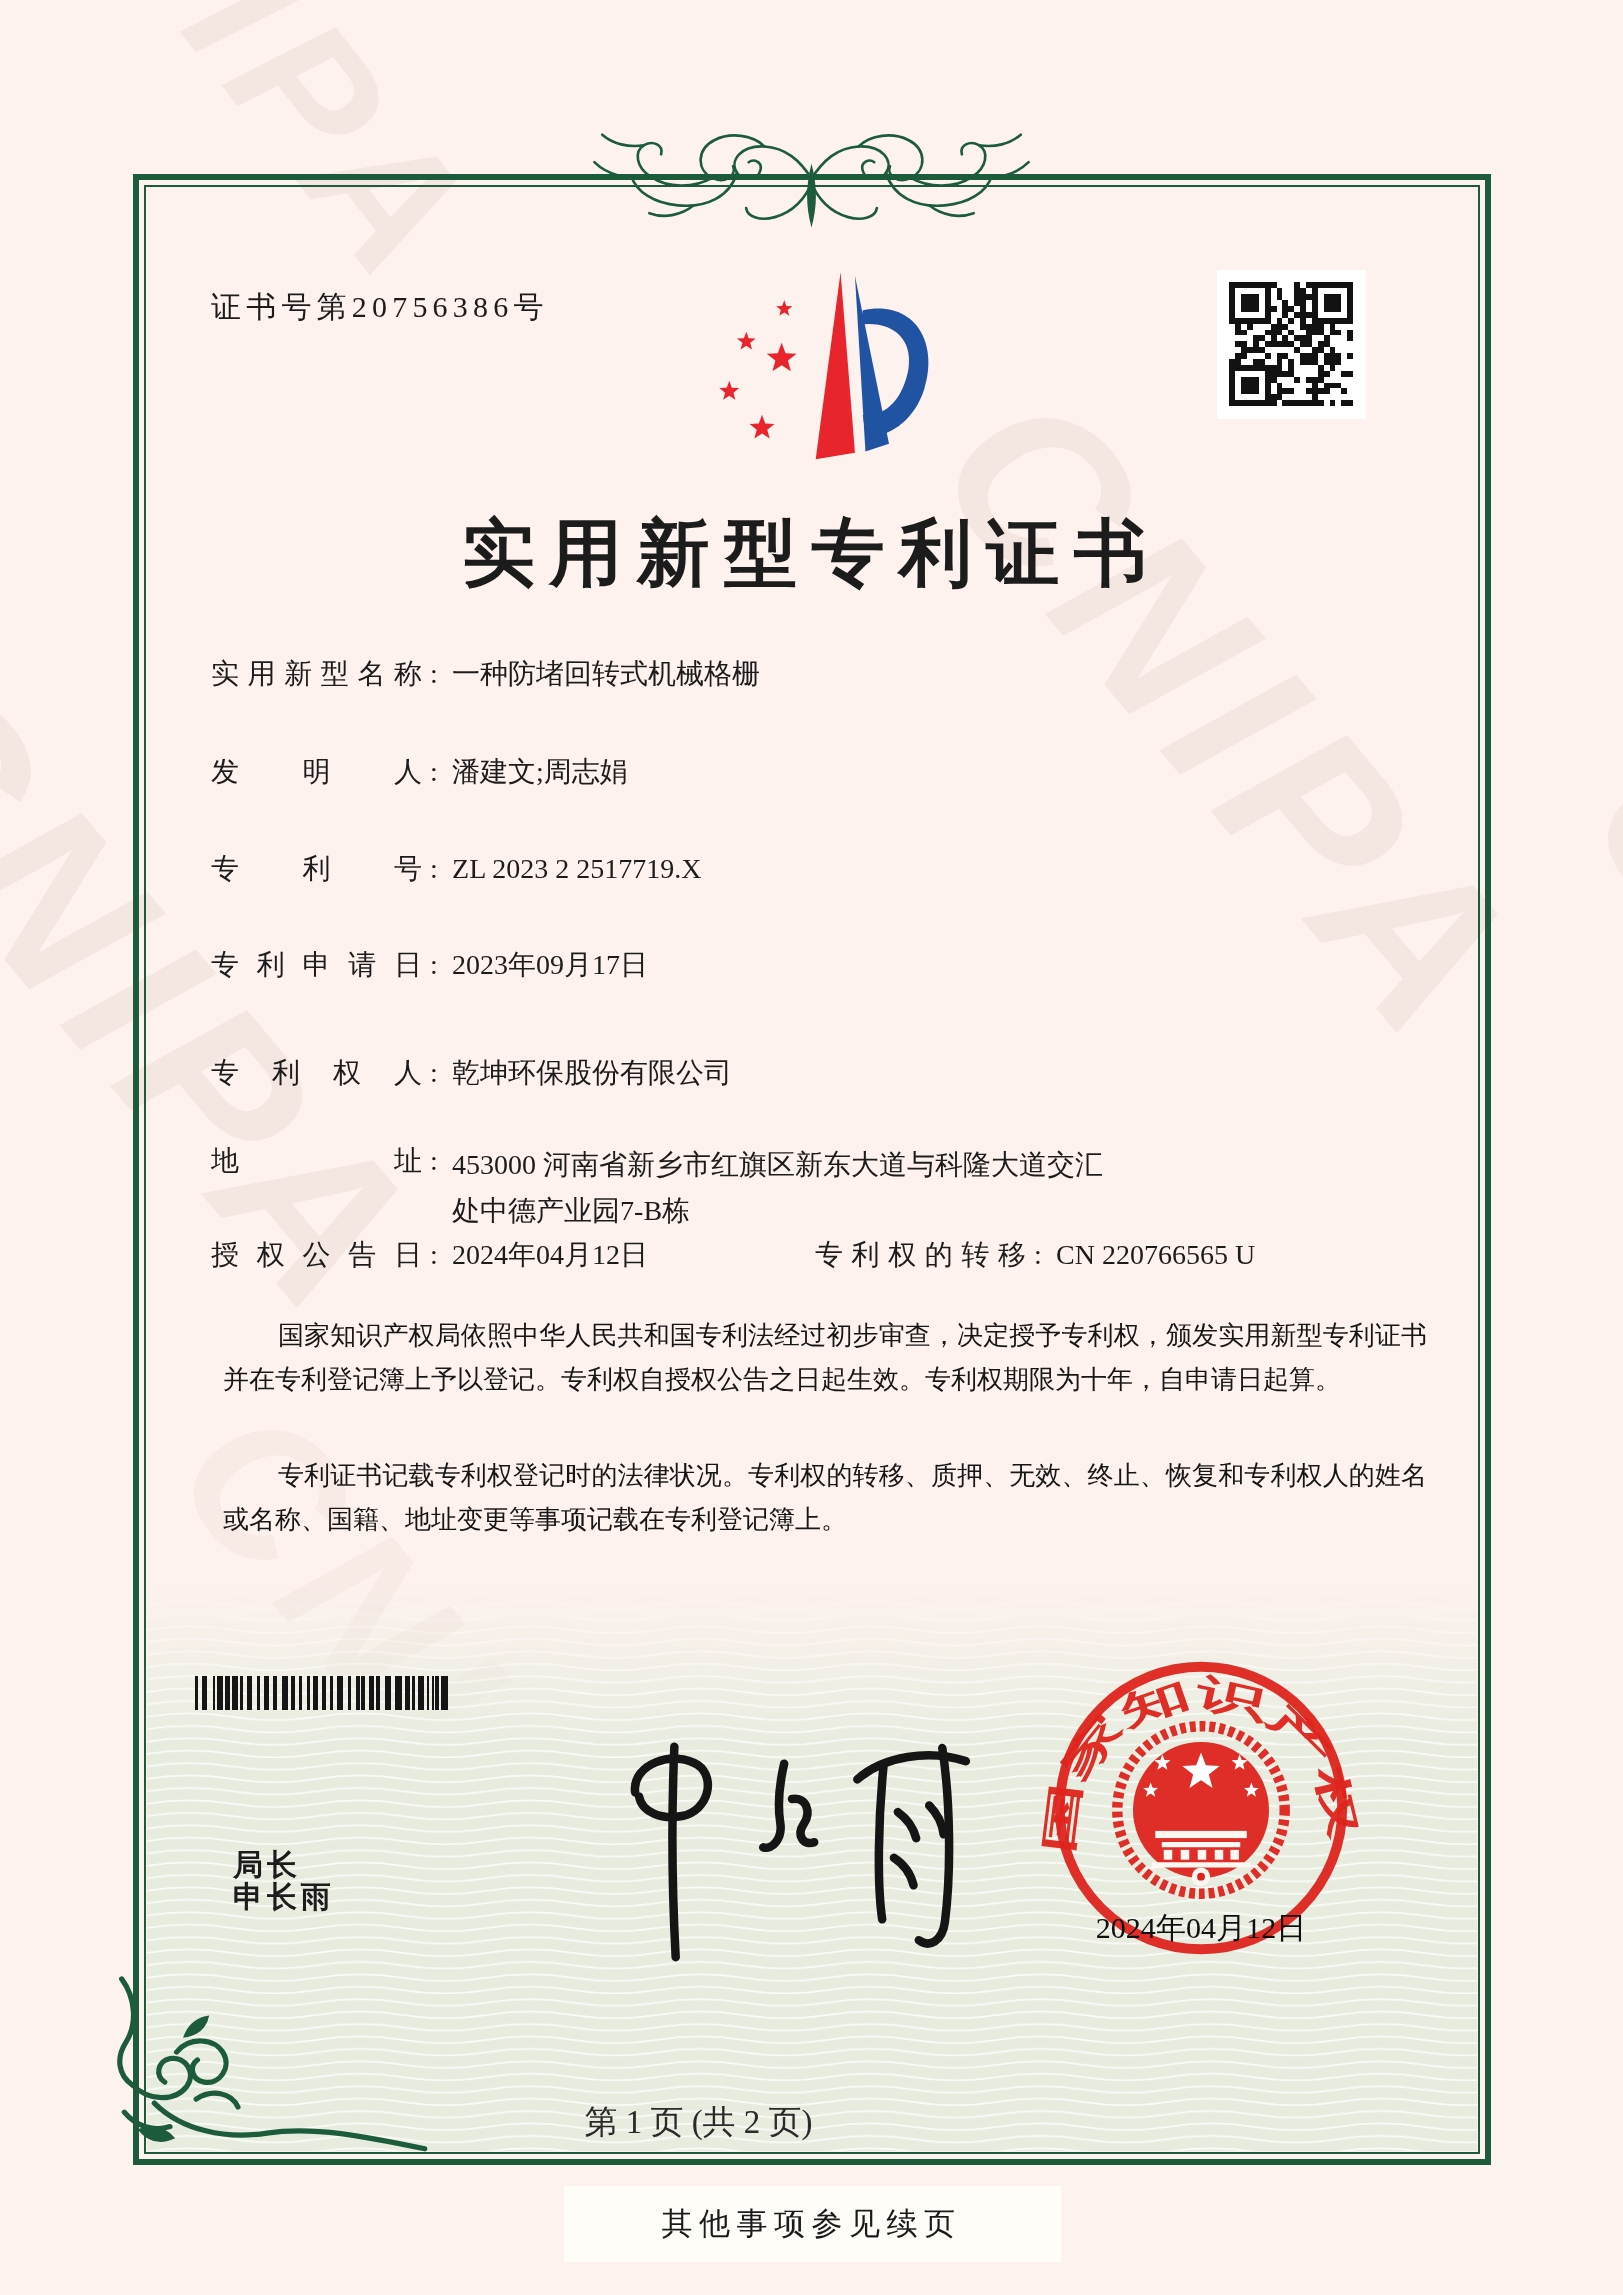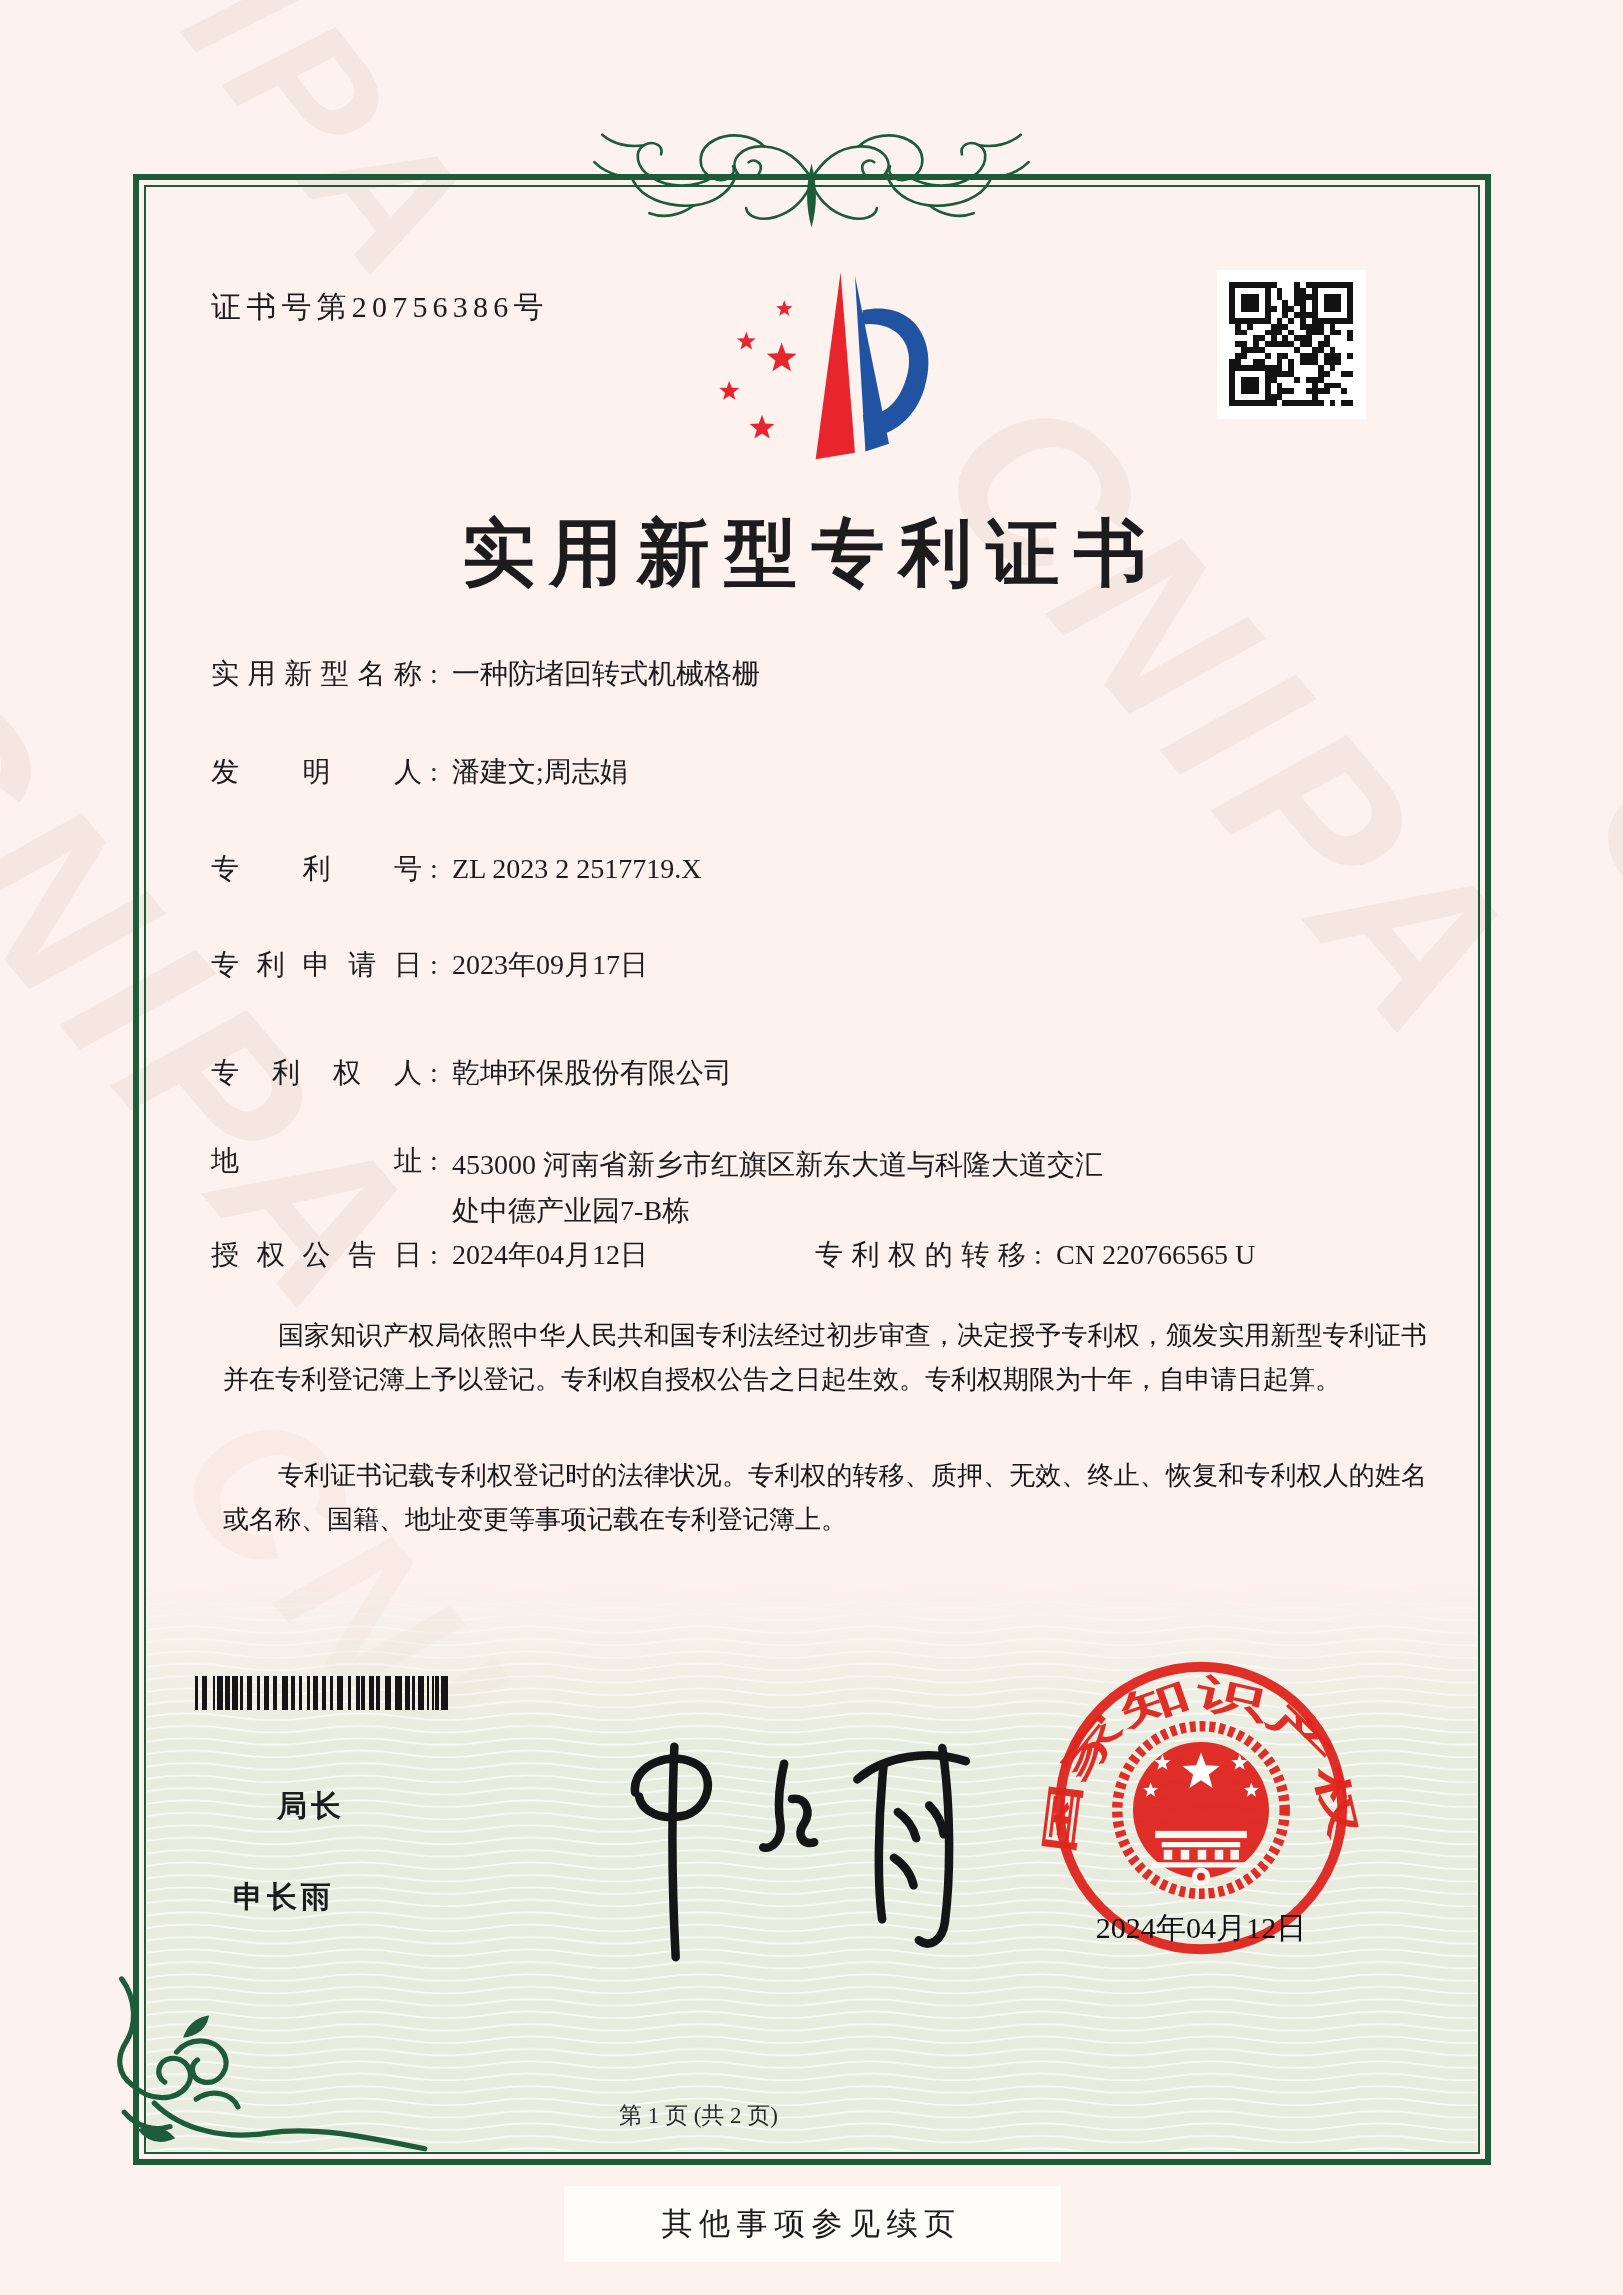--- a/index.html
+++ b/index.html
@@ -22,21 +22,21 @@
       font-size:73px;font-weight:bold;letter-spacing:14.4px;}
   .row{position:absolute;left:211px;font-size:28px;white-space:nowrap;}
   .flabel{display:inline-block;width:211px;text-align:justify;text-align-last:justify;}
   .colon{display:inline-block;margin:0 14.4px 0 7.9px;}
   .addr-val{display:inline-block;vertical-align:top;line-height:46px;white-space:nowrap;}
   .para{position:absolute;left:223px;width:1204px;font-size:26px;line-height:44px;
       text-indent:55px;color:#161616;text-align:justify;}
   .director{position:absolute;left:233px;font-size:30px;font-weight:bold;
       font-family:"Liberation Sans","DejaVu Sans",sans-serif;letter-spacing:3.9px;}
   .pageinfo{position:absolute;left:0;top:2100px;width:1397px;text-align:center;
-      font-size:23px;color:#2a2a2a;}
+      font-size:33px;color:#2a2a2a;}
   .contband{position:absolute;left:564px;top:2186px;width:497px;height:76px;
       background:#fffdf8;}
   .contnote{position:absolute;left:0;top:2203px;width:1623px;text-align:center;
       font-size:31px;letter-spacing:6.5px;color:#1a1a1a;}
   .qrbox{position:absolute;left:1217px;top:270px;width:149px;height:149px;background:#fff;}
   .qr{position:absolute;left:12.4px;top:12.4px;width:124px;height:124px;
       display:grid;grid-template-columns:repeat(21,5.9px);grid-template-rows:repeat(21,5.9px);}
   .qr span{width:5.9px;height:5.9px;}
   .qr span.on{background:#121212;}
   .barcode{position:absolute;left:195px;top:1676px;width:257px;height:34px;}
@@ -632,21 +632,21 @@
       <i style="left: 200px; width: 6.5px;"></i>
       <i style="left: 210px; width: 4.6px;"></i>
       <i style="left: 217px; width: 2.6px;"></i>
       <i style="left: 223px; width: 5.9px;"></i>
       <i style="left: 232px; width: 2px;"></i>
       <i style="left: 237px; width: 2px;"></i>
       <i style="left: 240px; width: 3.9px;"></i>
       <i style="left: 246px; width: 6.5px;"></i>
     </div>
 
-  <div class="director" style="top:1786px;margin-left:44px;">局长</div>
+  <div class="director" style="top:1845px;">局长</div>
   <div class="director" style="top:1877px;">申长雨</div>
 
   <svg style="left:576px;top:1701px;" width="432" height="281" viewBox="0 0 660 430">
     <g stroke="#151515" stroke-width="13" fill="none" stroke-linecap="round" stroke-linejoin="round">
       <path d="M150,70 C146,160 146,280 152,392"></path>
       <path d="M90,140 C84,96 150,74 186,98 C214,118 202,168 162,176 C130,182 100,170 96,146"></path>
       <path d="M318,96 C310,130 308,160 312,186 C316,210 300,228 286,224"></path>
       <path d="M330,150 C352,146 360,170 348,188 C336,206 348,222 364,216"></path>
       <path d="M430,120 C470,84 540,74 596,92"></path>
       <path d="M470,100 C462,180 460,280 468,334"></path>

